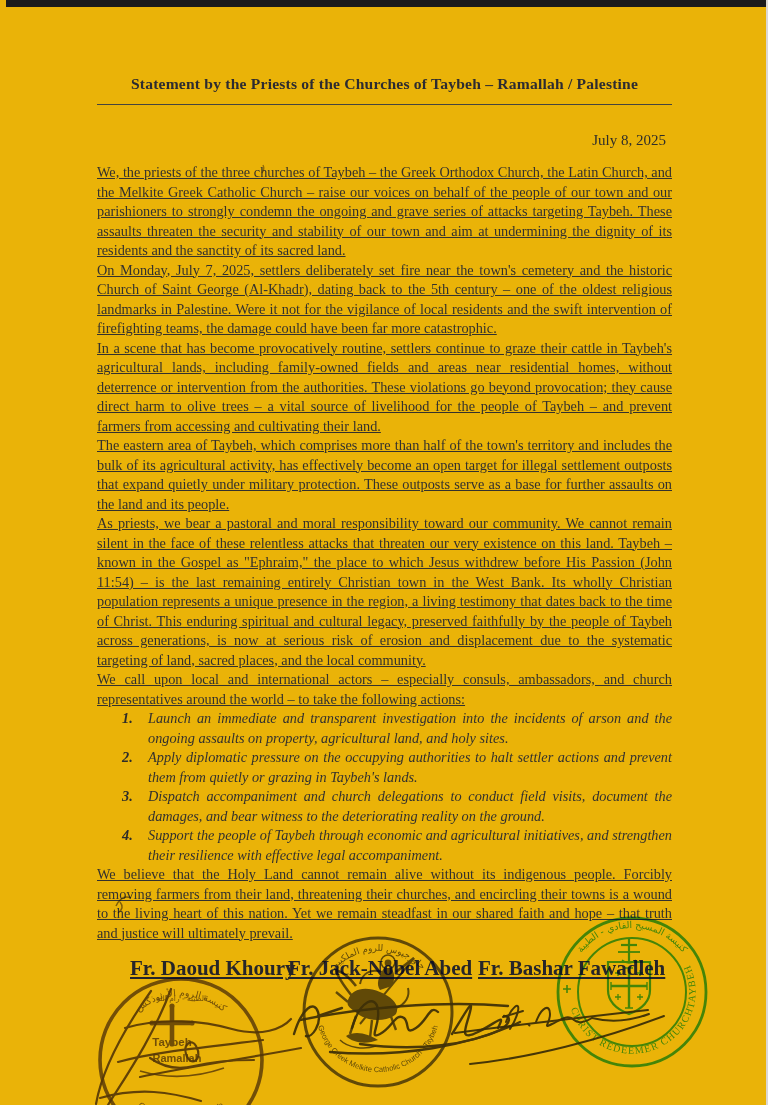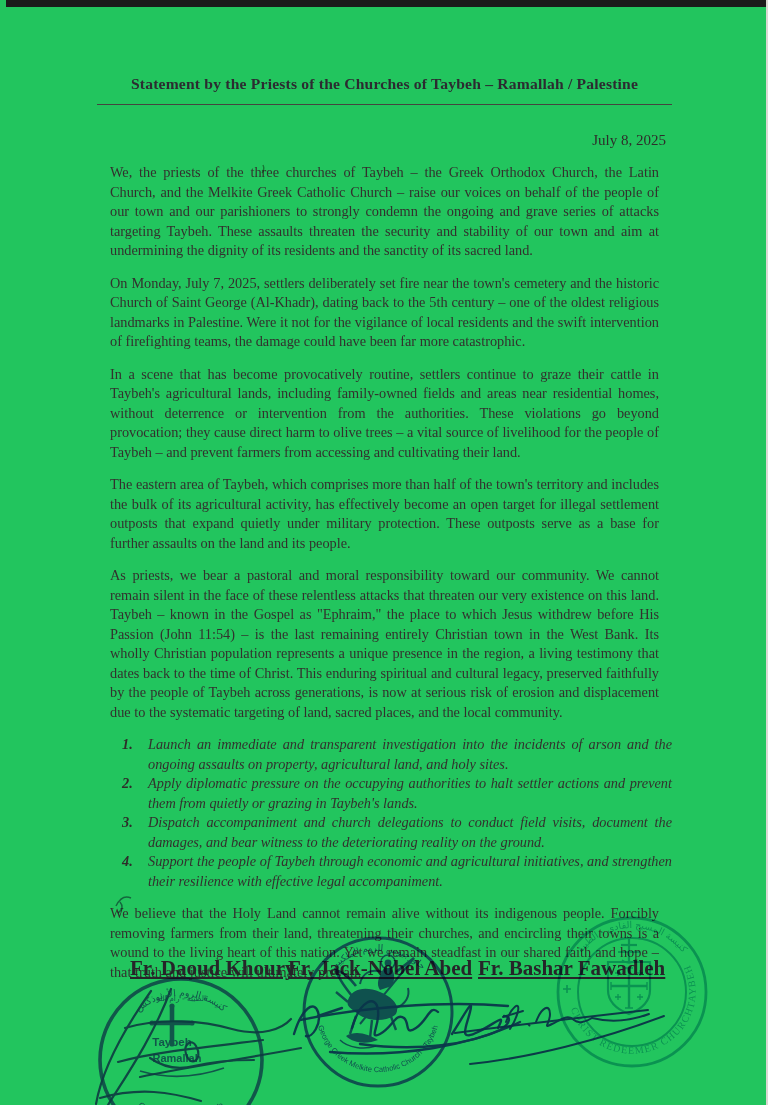--- a/index.html
+++ b/index.html
@@ -1,32 +1,32 @@
 <!DOCTYPE html>
 <html><head>
 <meta charset="utf-8">
 <style>
   html,body{margin:0;padding:0;background:#e9e7e3;}
   .page{
     position:relative;width:768px;height:1105px;margin:0 auto;
-    background:#22c55e;overflow:hidden;
+    background:#eab308;overflow:hidden;
     font-family:"Liberation Serif", serif;color:#33312e;
   }
   .scan-bar{position:absolute;top:0;left:6px;right:0;height:7px;background:#1b1b1b;}
   .scan-edge{position:absolute;top:0;right:0;width:2px;height:100%;background:#dbd8d3;}
   .content{position:absolute;left:97px;top:0;width:575px;}
   .titles{padding-top:71px;text-align:center;}
   .titles h1{
     margin:0;font-size:15.6px;line-height:26px;font-weight:bold;color:#2c2b31;
     letter-spacing:.2px;
   }
   .divider{border:none;border-top:1.6px solid #45443f;margin:7px 0 0 0;}
   .date-line{margin-top:27px;text-align:right;font-size:15px;padding-right:6px;color:#2f2e2b;}
   .bodytext{margin-top:14px;font-size:14.3px;line-height:19.5px;}
-  .bodytext p{margin:13px;text-align:justify;}
+  .bodytext p{margin:0;text-align:justify;text-decoration:underline;}
   ol.actions{counter-reset:item;margin:0;padding:0 0 0 25px;list-style:none;}
   ol.actions li{
     counter-increment:item;position:relative;padding-left:26px;text-align:justify;font-style:italic;
   }
   ol.actions li::before{
     content:counter(item) ".";position:absolute;left:0;font-weight:bold;color:#2e2d2a;
   }
   .sig-name{
     position:absolute;font-weight:bold;font-size:21px;color:#262529;white-space:nowrap;text-decoration:underline;
   }
@@ -46,20 +46,21 @@
     </div>
     <hr class="divider">
     <div class="date-line">July 8, 2025</div>
 
     <div class="bodytext">
       <p>We, the priests of the three churches of Taybeh – the Greek Orthodox Church, the Latin Church, and the Melkite Greek Catholic Church – raise our voices on behalf of the people of our town and our parishioners to strongly condemn the ongoing and grave series of attacks targeting Taybeh. These assaults threaten the security and stability of our town and aim at undermining the dignity of its residents and the sanctity of its sacred land.</p>
       <p>On Monday, July 7, 2025, settlers deliberately set fire near the town's cemetery and the historic Church of Saint George (Al-Khadr), dating back to the 5th century – one of the oldest religious landmarks in Palestine. Were it not for the vigilance of local residents and the swift intervention of firefighting teams, the damage could have been far more catastrophic.</p>
       <p>In a scene that has become provocatively routine, settlers continue to graze their cattle in Taybeh's agricultural lands, including family-owned fields and areas near residential homes, without deterrence or intervention from the authorities. These violations go beyond provocation; they cause direct harm to olive trees – a vital source of livelihood for the people of Taybeh – and prevent farmers from accessing and cultivating their land.</p>
       <p>The eastern area of Taybeh, which comprises more than half of the town's territory and includes the bulk of its agricultural activity, has effectively become an open target for illegal settlement outposts that expand quietly under military protection. These outposts serve as a base for further assaults on the land and its people.</p>
       <p>As priests, we bear a pastoral and moral responsibility toward our community. We cannot remain silent in the face of these relentless attacks that threaten our very existence on this land. Taybeh – known in the Gospel as "Ephraim," the place to which Jesus withdrew before His Passion (John 11:54) – is the last remaining entirely Christian town in the West Bank. Its wholly Christian population represents a unique presence in the region, a living testimony that dates back to the time of Christ. This enduring spiritual and cultural legacy, preserved faithfully by the people of Taybeh across generations, is now at serious risk of erosion and displacement due to the systematic targeting of land, sacred places, and the local community.</p>
+      <p>We call upon local and international actors – especially consuls, ambassadors, and church representatives around the world – to take the following actions:</p>
       <ol class="actions">
         <li><span>Launch an immediate and transparent investigation into the incidents of arson and the ongoing assaults on property, agricultural land, and holy sites.</span></li>
         <li><span>Apply diplomatic pressure on the occupying authorities to halt settler actions and prevent them from quietly or grazing in Taybeh's lands.</span></li>
         <li><span>Dispatch accompaniment and church delegations to conduct field visits, document the damages, and bear witness to the deteriorating reality on the ground.</span></li>
         <li><span>Support the people of Taybeh through economic and agricultural initiatives, and strengthen their resilience with effective legal accompaniment.</span></li>
       </ol>
       <p>We believe that the Holy Land cannot remain alive without its indigenous people. Forcibly removing farmers from their land, threatening their churches, and encircling their towns is a wound to the living heart of this nation. Yet we remain steadfast in our shared faith and hope – that truth and justice will ultimately prevail.</p>
     </div>
   </div>
 

